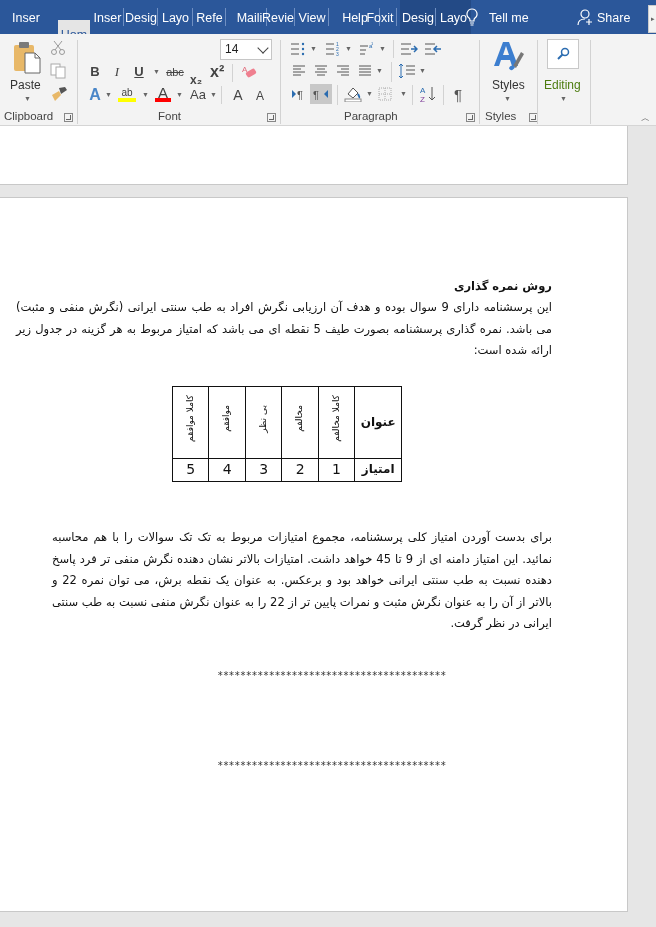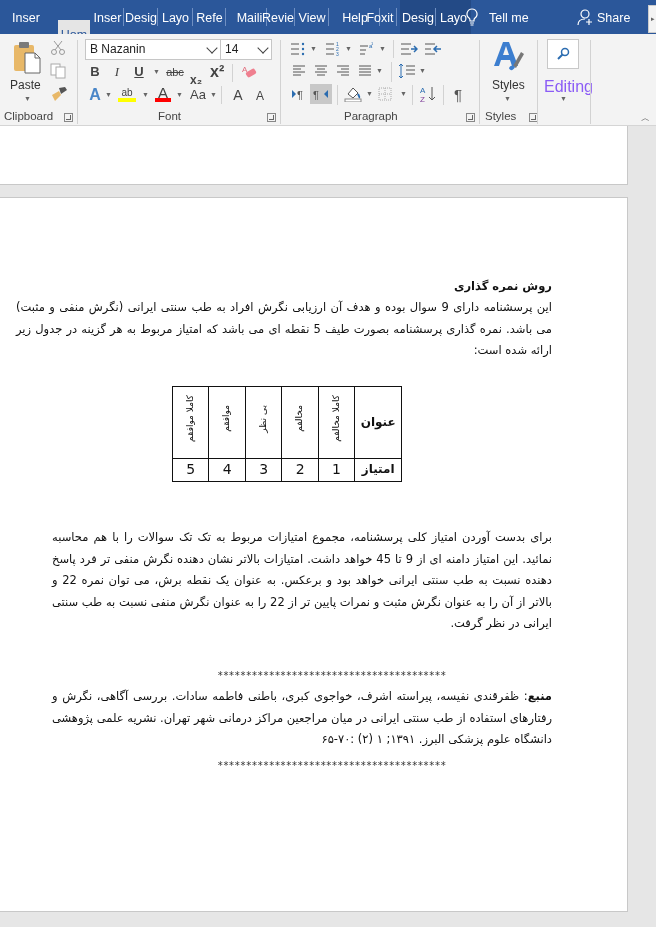--- a/index.html
+++ b/index.html
@@ -82,23 +82,20 @@
       <rect x="6" y="4" width="9" height="11" fill="#fff" stroke="#aaa"></rect>
     </svg>
   <svg width="18" height="16" viewBox="0 0 18 16" style="position:absolute;left:50px;top:52px">
       <path d="M9 2l6-1 2 3-6 4z" fill="#555"></path>
       <path d="M2 9l7-4 2 4-6 6z" fill="#e8b868"></path>
     </svg>
   <div class="grp-label" style="left:4px">Clipboard</div>
   <div class="launcher" style="left:64px"></div>
   <div class="vsep" style="left:77px"></div>
 
-  <div class="combo" style="left:85px;top:5px;width:136px">
-    <span>B Nazanin</span><span class="chev"></span>
-  </div>
   <div class="combo" style="left:220px;top:5px;width:52px">
     <span>14</span><span class="chev"></span>
   </div>
   <div class="ico" style="left:89px;top:29px;width:12px;font-weight:bold">B</div>
   <div class="ico" style="left:111px;top:29px;width:12px;font-style:italic;font-family:'Liberation Serif',serif">I</div>
   <div class="ico" style="left:133px;top:29px;width:12px;text-decoration:underline;font-weight:bold">U</div>
   <div class="dd" style="left:153px;top:29px">▼</div>
   <div class="ico" style="left:164px;top:29px;width:22px;font-size:11px;text-decoration:line-through">abc</div>
   <div class="ico" style="left:189px;top:37px;width:14px;font-weight:bold;font-size:12px">x₂</div>
   <div class="ico" style="left:210px;top:29px;width:14px;font-weight:bold;font-size:16px">x²</div>
@@ -217,21 +214,21 @@
   <div class="launcher" style="left:529px"></div>
   <div class="vsep" style="left:537px"></div>
 
   <div style="position:absolute;left:542px;top:4px;width:44px;height:66px">
     <div style="position:absolute;left:5px;top:1px;width:32px;height:30px;background:#fff;border:1px solid #c8c8c8">
       <svg width="14" height="14" viewBox="0 0 14 14" style="position:absolute;left:9px;top:7px">
           <circle cx="8" cy="5" r="3.5" fill="none" stroke="#2b6cb0" stroke-width="1.5"></circle>
           <path d="M5.5 7.5L1 12" stroke="#2b6cb0" stroke-width="2"></path>
         </svg>
     </div>
-    <div style="position:absolute;left:2px;top:40px;font-size:16px;color:#8b5cf6">Editing</div>
+    <div style="position:absolute;left:2px;top:40px;font-size:12px;color:#4d7c0f">Editing</div>
     <div class="dd" style="left:18px;top:52px">▼</div>
   </div>
   <div class="vsep" style="left:590px"></div>
   <div style="position:absolute;left:641px;top:78px;font-size:9px;color:#555">︿</div>
 </div>
 
 <div style="position:absolute;left:0;top:126px;width:656px;height:801px;background:#e6e6e6">
   <div class="page" style="left:-2px;top:0;width:630px;height:59px;border-top:none"></div>
   <div class="page" style="left:-2px;top:71px;width:630px;height:715px"></div>
 </div>
@@ -257,15 +254,14 @@
       <td style="font-size:14px">3</td>
       <td style="font-size:14px">4</td>
       <td style="font-size:14px">5</td>
     </tr>
   </tbody>
     </table>
 
   <div class="p" style="top:251px;width:500px;right:0">برای بدست آوردن امتیاز کلی پرسشنامه، مجموع امتیازات مربوط به تک تک سوالات را با هم محاسبه نمائید. این امتیاز دامنه ای از 9 تا 45 خواهد داشت. امتیازات بالاتر نشان دهنده نگرش منفی تر فرد پاسخ دهنده نسبت به طب سنتی ایرانی خواهد بود و برعکس. به عنوان یک نقطه برش، می توان نمره 22 و بالاتر از آن را به عنوان نگرش مثبت و نمرات پایین تر از 22 را به عنوان نگرش منفی نسبت به طب سنتی ایرانی در نظر گرفت.</div>
 
   <div class="stars" style="right:106px;top:389px">****************************************</div>
-  <div class="p" style="top:410px;width:500px;right:0"><b>منبع</b><span>: ظفرقندی نفیسه، پیراسته اشرف، خواجوی کبری، باطنی فاطمه سادات. بررسی آگاهی، نگرش و رفتارهای استفاده از طب سنتی ایرانی در میان مراجعین مراکز درمانی شهر تهران. نشریه علمی پژوهشی دانشگاه علوم پزشکی البرز. ۱۳۹۱; ۱ (۲) :۷۰-۶۵</span></div>
   <div class="stars" style="right:106px;top:479px">****************************************</div>
 </div>
 
 </body></html>

